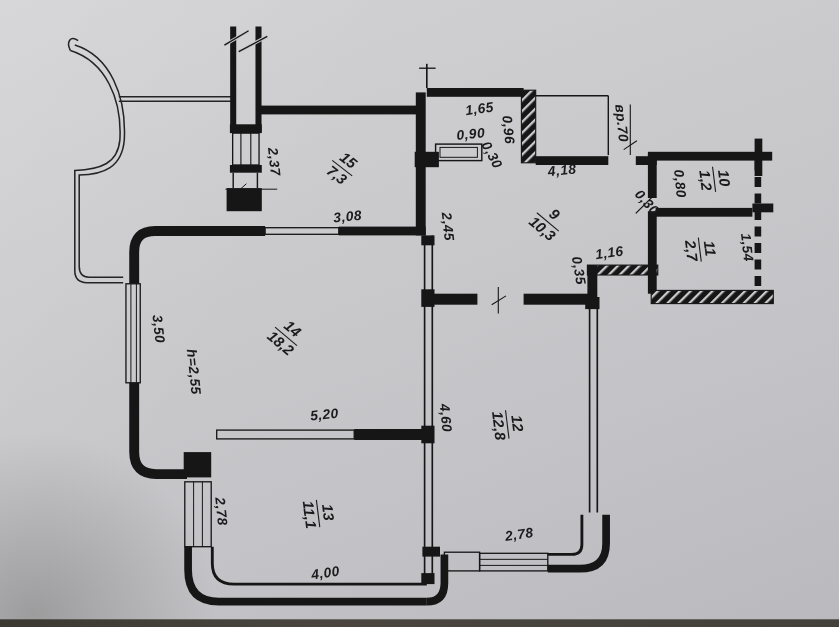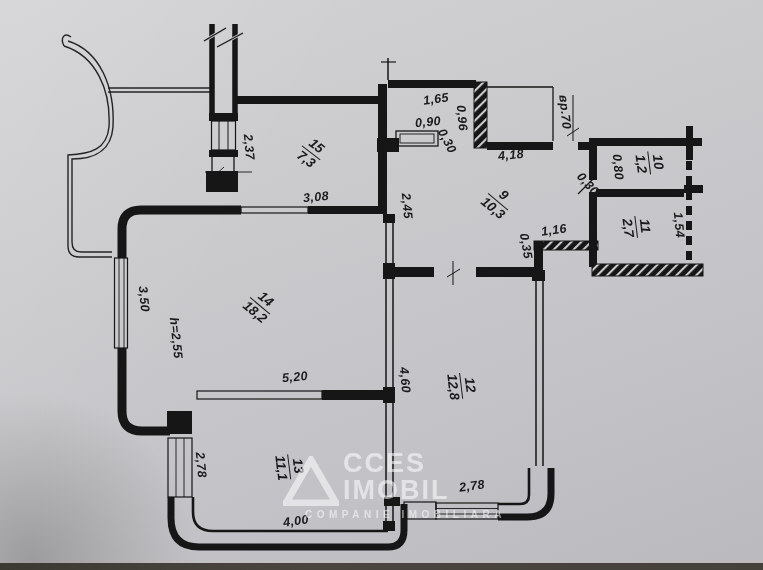--- a/index.html
+++ b/index.html
@@ -228,24 +228,15 @@
       <div class="room-frac" style="left: 461px; top: 386px; transform: translate(-50%, -50%) rotate(83deg);">
         <span class="num">12</span>
         <span class="den">12,8</span>
       </div>
       <div class="room-frac" style="left: 289px; top: 467px; transform: translate(-50%, -50%) rotate(83deg);">
         <span class="num">13</span>
         <span class="den">11,1</span>
       </div>
     </div>
 
-  <div id="watermark">
-    <div class="wm-row">
-      <svg id="wm-triangle" width="56" height="50" viewBox="0 0 56 50">
-        <polygon points="28,4 53,47 3,47" fill="none" stroke="rgba(255,255,255,0.55)" stroke-width="7"></polygon>
-      </svg>
-      <div id="wm-brand"><span>CCES</span><span class="gap"></span><span>IMOBIL</span></div>
-    </div>
-    <div id="wm-tagline">COMPANIE IMOBILIARA</div>
-  </div>
 
   <div id="photo-edge"></div>
 </div>
 
 </body></html>

